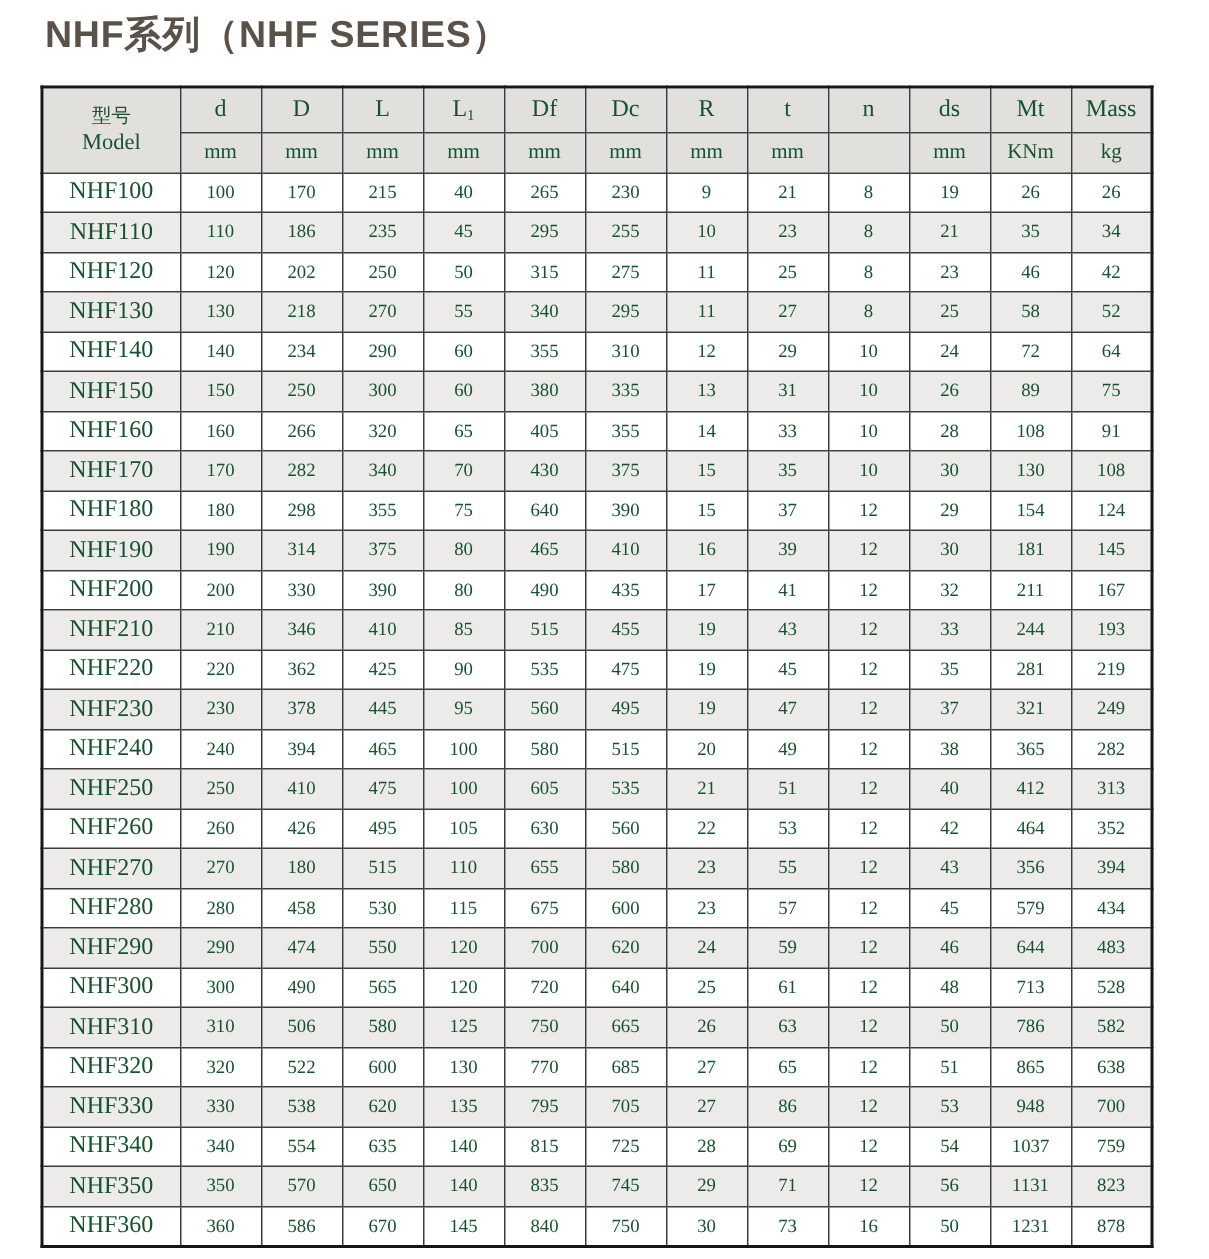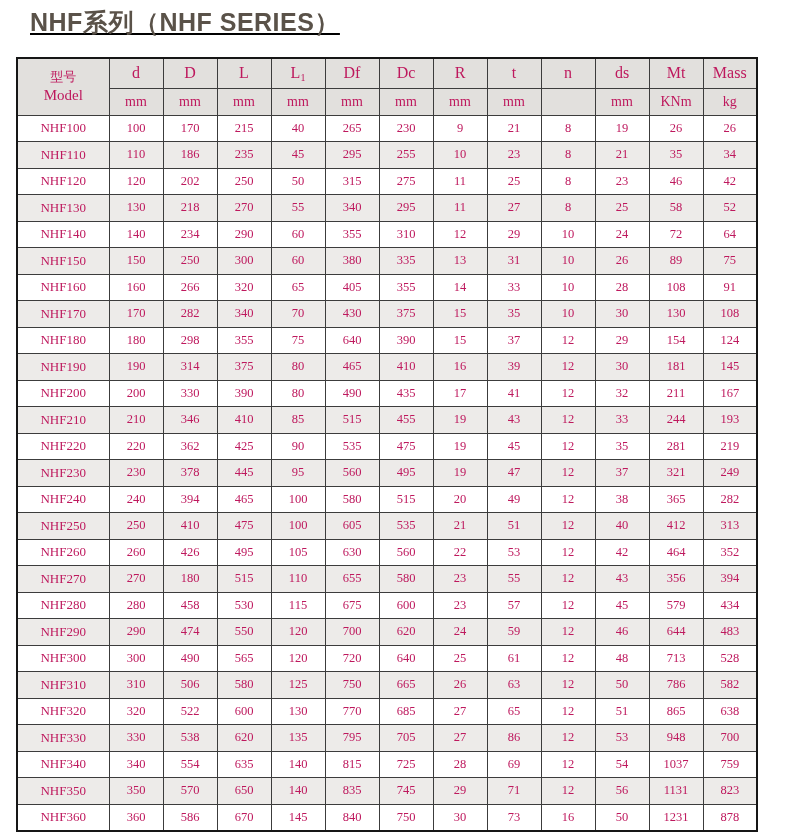--- a/index.html
+++ b/index.html
@@ -9,40 +9,39 @@
     width: 806px;
     height: 839px;
     overflow: hidden;
     font-family: "Liberation Serif", serif;
   }
   .page {
     position: relative;
     width: 806px;
     height: 839px;
     background: #ffffff;
-    text-decoration: underline;
   }
   .page-title {
     margin: 0;
     padding: 6px 0 0 30px;
     font-family: "Liberation Sans", sans-serif;
     font-weight: bold;
     font-size: 25px;
     letter-spacing: 0.5px;
     color: #5a5249;
   }
   table.spec-table {
     position: absolute;
-    left: 16px;
+    left: 27px;
     top: 57px;
     width: 740px;
     border-collapse: collapse;
     table-layout: fixed;
     font-family: "Liberation Serif", serif;
-    color: #be185d;
+    color: #14532d;
   }
   table.spec-table th,
   table.spec-table td {
     border: 1px solid #3c3c3c;
     text-align: center;
     vertical-align: middle;
     padding: 0;
     overflow: hidden;
     white-space: nowrap;
   }
@@ -65,21 +64,21 @@
   .model-head-en { font-size: 15px; }
   th.col-head { font-size: 16px; }
   th.col-head sub {
     font-size: 10px;
     vertical-align: -3px;
   }
   th.unit-head { font-size: 14px; }
   tbody tr { height: 26.5px; }
   tbody tr:nth-child(even) td { background: #edebe9; }
   tbody tr:nth-child(odd) td { background: #ffffff; }
-  td.model-cell { font-size: 13px; margin-top: 46px; }
+  td.model-cell { font-size: 16px; margin-top: 46px; }
   td.value-cell { font-size: 12.5px; }
 </style>
 </head>
 <body>
 
 <div class="page">
   <h1 class="page-title">NHF系列（NHF SERIES）</h1>
 
   <table class="spec-table">
     <colgroup>

